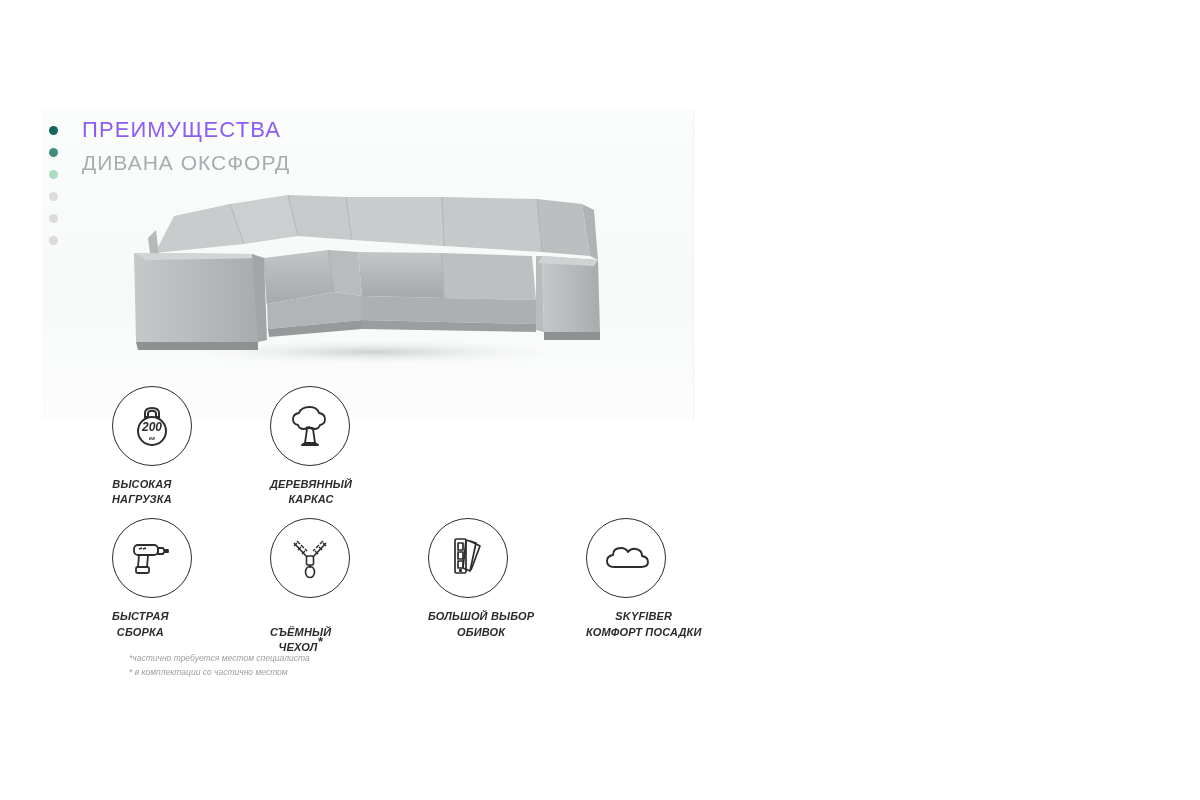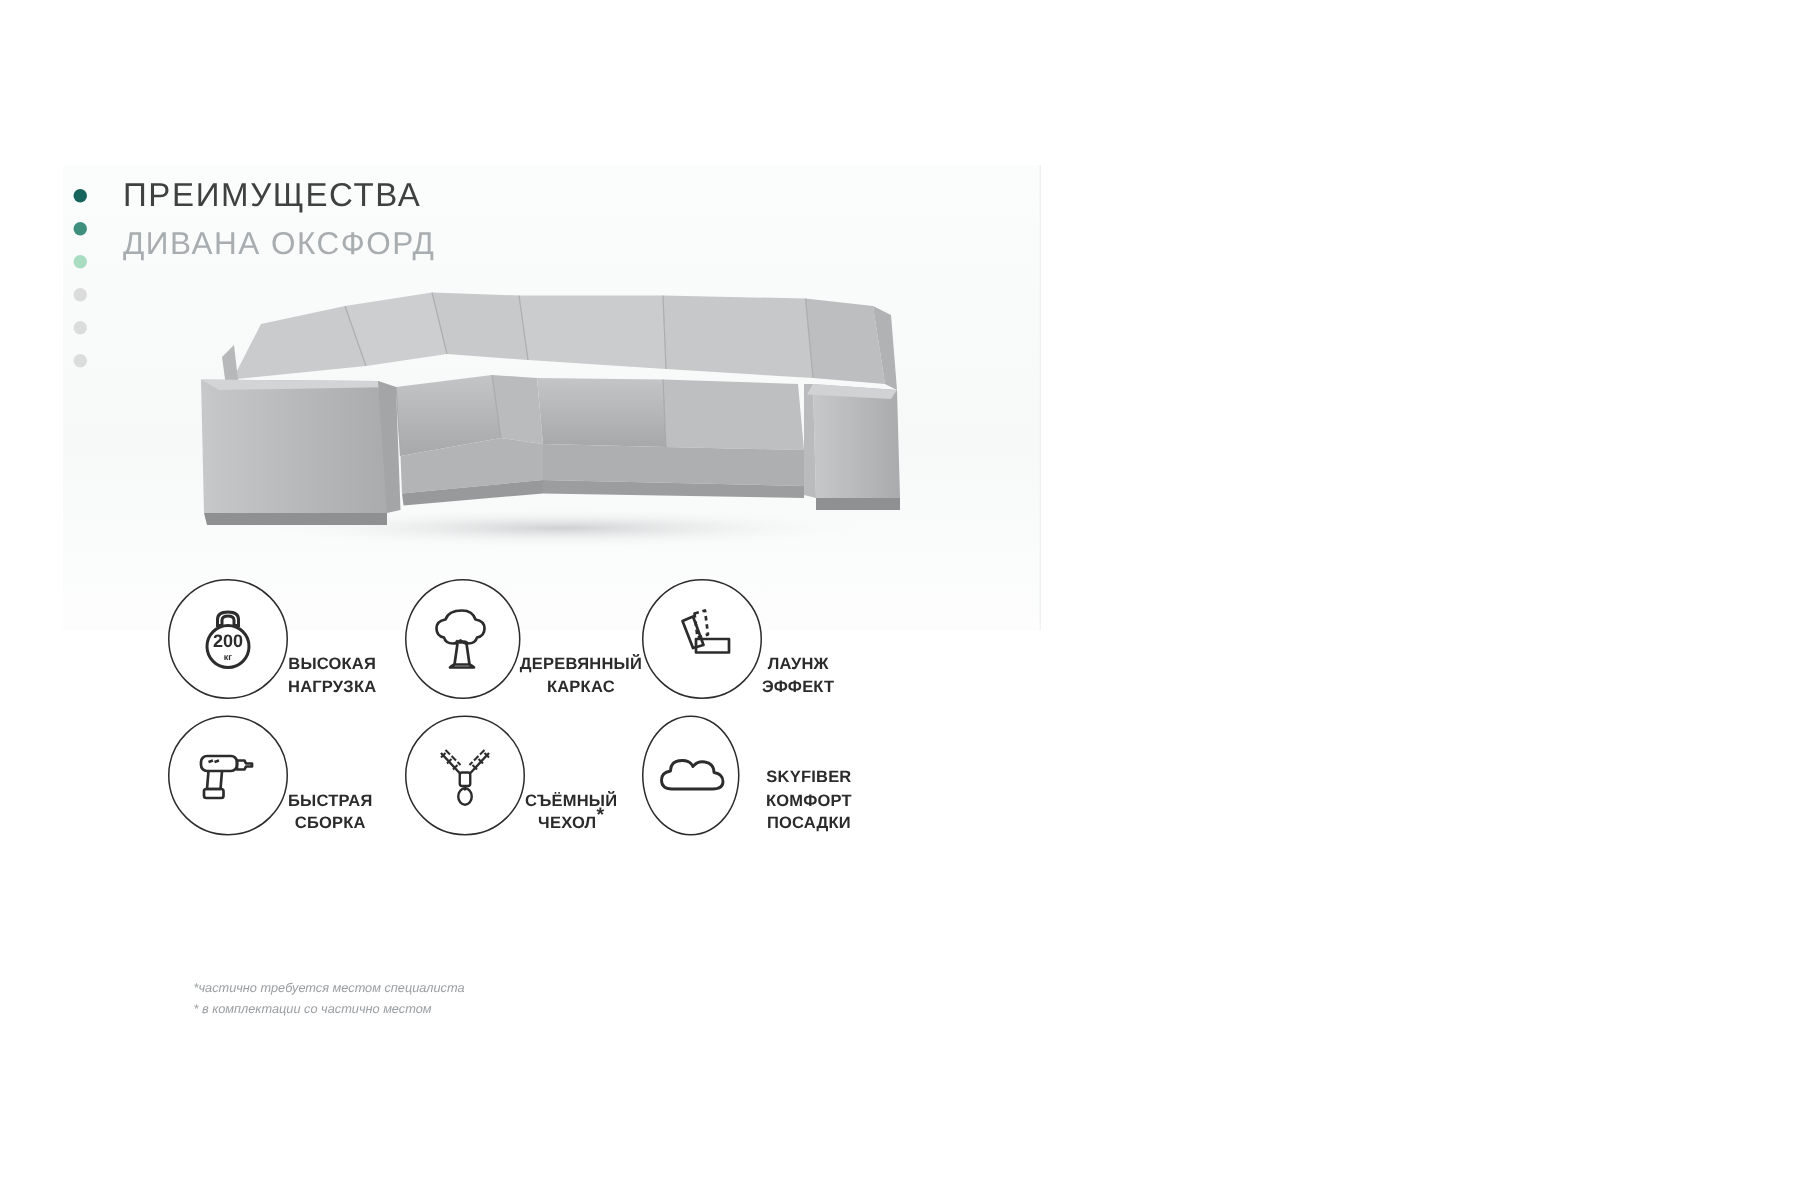--- a/index.html
+++ b/index.html
@@ -48,21 +48,21 @@
   
   .heading {
     position: absolute;
     left: 82px;
     top: 119px;
     line-height: 1;
   }
   .heading .title {
     font-size: 22px;
     letter-spacing: 1.1px;
-    color: #404040;
+    color: #8b5cf6;
     font-weight: 400;
     white-space: nowrap;
   }
   .heading .subtitle {
     margin-top: 11px;
     font-size: 21px;
     letter-spacing: 1.0px;
     color: #a8adb0;
     font-weight: 400;
     white-space: nowrap;
@@ -87,23 +87,24 @@
   }
   .feat-row {
     display: flex;
     align-items: flex-start;
   }
   .feat-row.row1 { margin-bottom: 11px; }
   .feat {
     width: 158px;
     flex: 0 0 158px;
     display: flex;
-    flex-direction: row;
-    align-items: flex-end;
+    flex-direction: column;
+    align-items: flex-start;
     text-align: center;
+    font-style: italic;
   }
   .feat .circle {
     width: 80px;
     height: 80px;
     border: 1.6px solid #2c2c2c;
     border-radius: 50%;
     display: flex;
     align-items: center;
     justify-content: center;
     box-sizing: border-box;
@@ -257,31 +258,20 @@
           <path d="M23 28 q2 2 4 1 q2-1 4 1"></path>
           <path d="M24 30 L22 44 H32 L30 30"></path>
           <path d="M22 44 q-2 1-3 2 h16 q-1-1-3-2"></path>
         </svg>
       </div>
       <div class="caption">ДЕРЕВЯННЫЙ
 КАРКАС</div>
     </div>
 
 
-    <div class="feat">
-      <div class="circle">
-        <svg width="54" height="54" viewBox="0 0 54 54" fill="none" stroke="#2c2c2c" stroke-width="1.8" stroke-linejoin="round">
-          <path d="M22 10 L29 8 L31 24 L24 26 Z" stroke-dasharray="3 2.5"></path>
-          <path d="M14 15 L21 12 L28 31 L21 33 Z"></path>
-          <rect x="23" y="27" width="22" height="9"></rect>
-        </svg>
-      </div>
-      <div class="caption">ЛАУНЖ
-ЭФФЕКТ</div>
-    </div>
   </div>
 
   <div class="feat-row row2">
 
     <div class="feat">
       <div class="circle">
         <svg width="54" height="54" viewBox="0 0 54 54" fill="none" stroke="#2c2c2c" stroke-width="1.8" stroke-linejoin="round">
           <rect x="9" y="14" width="24" height="10" rx="4"></rect>
           <path d="M33 17 h5 l1 2 h4 v2 h-4 l-1 2 h-5 z"></path>
           <path d="M14 24 L13 36 h9 l1-12"></path>
@@ -308,20 +298,35 @@
           <path d="M27 34 v3"></path>
           <ellipse cx="27" cy="41" rx="4.5" ry="5.5"></ellipse>
         </svg>
       </div>
       <div class="caption">
         <span>СЪЁМНЫЙ
 ЧЕХОЛ</span><span class="star">*</span>
       </div>
     </div>
 
+    <div class="feat">
+      <div class="circle">
+        <svg width="54" height="54" viewBox="0 0 54 54" fill="none" stroke="#2c2c2c" stroke-width="1.7" stroke-linejoin="round">
+          <path d="M25 9 L35 12 L29 40 L22 37 Z"></path>
+          <path d="M29 10 L39 15 L30 39"></path>
+          <rect x="14" y="8" width="11" height="34" rx="1.5"></rect>
+          <rect x="17" y="12" width="5" height="7"></rect>
+          <rect x="17" y="21" width="5" height="7"></rect>
+          <rect x="17" y="30" width="5" height="7"></rect>
+          <circle cx="19.5" cy="39.5" r="0.8" fill="#2c2c2c"></circle>
+        </svg>
+      </div>
+      <div class="caption">БОЛЬШОЙ ВЫБОР
+ОБИВОК</div>
+    </div>
 
     <div class="feat">
       <div class="circle">
         <svg width="54" height="54" viewBox="0 0 54 54" fill="none" stroke="#2c2c2c" stroke-width="1.9" stroke-linejoin="round">
           <path d="M15 36 q-7 0-7-6 q0-5 6-6 q0-7 8-7 q5 0 7 4 q3-4 8-3 q6 1 6 7 q6 1 6 6 q0 5-7 5 Z"></path>
         </svg>
       </div>
       <div class="caption">SKYFIBER
 КОМФОРТ ПОСАДКИ</div>
     </div>

